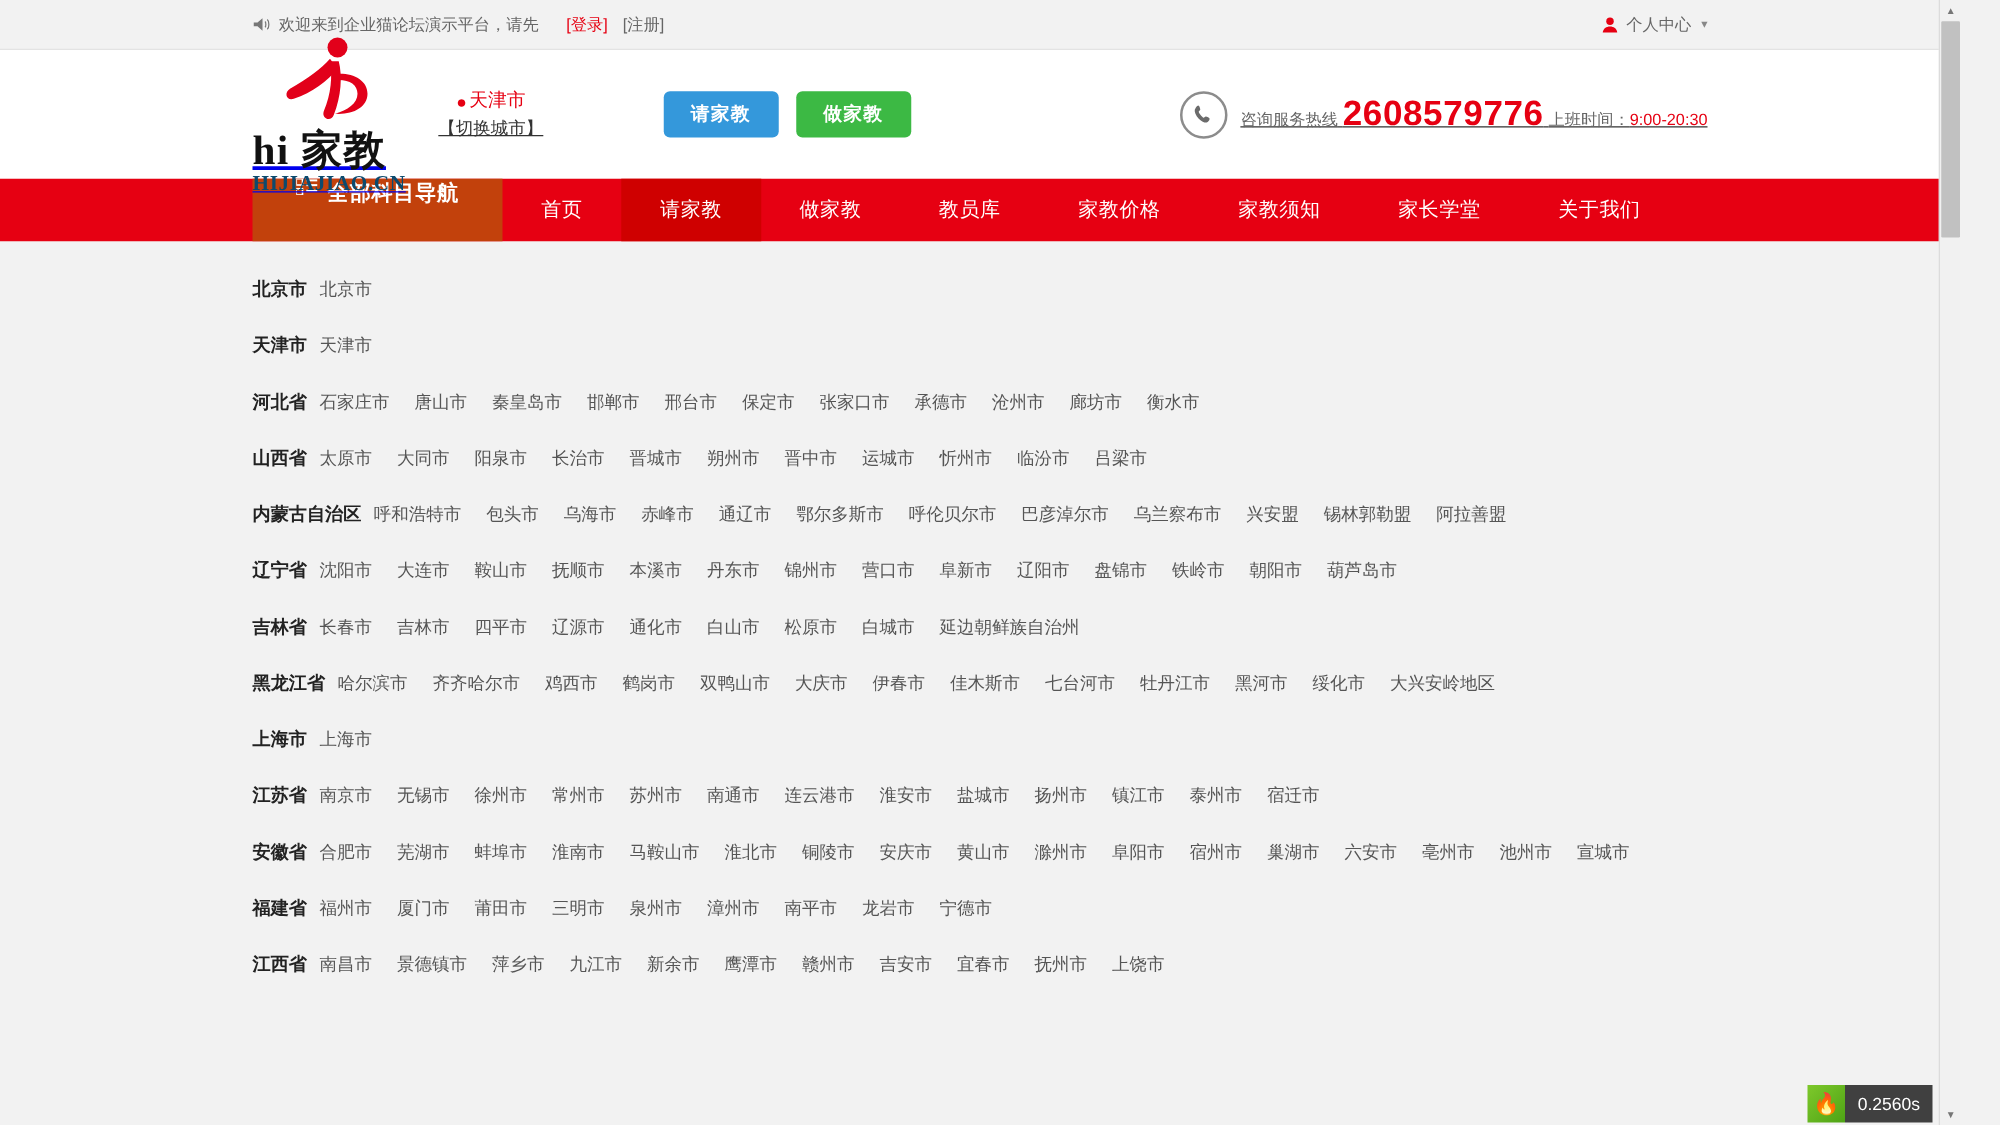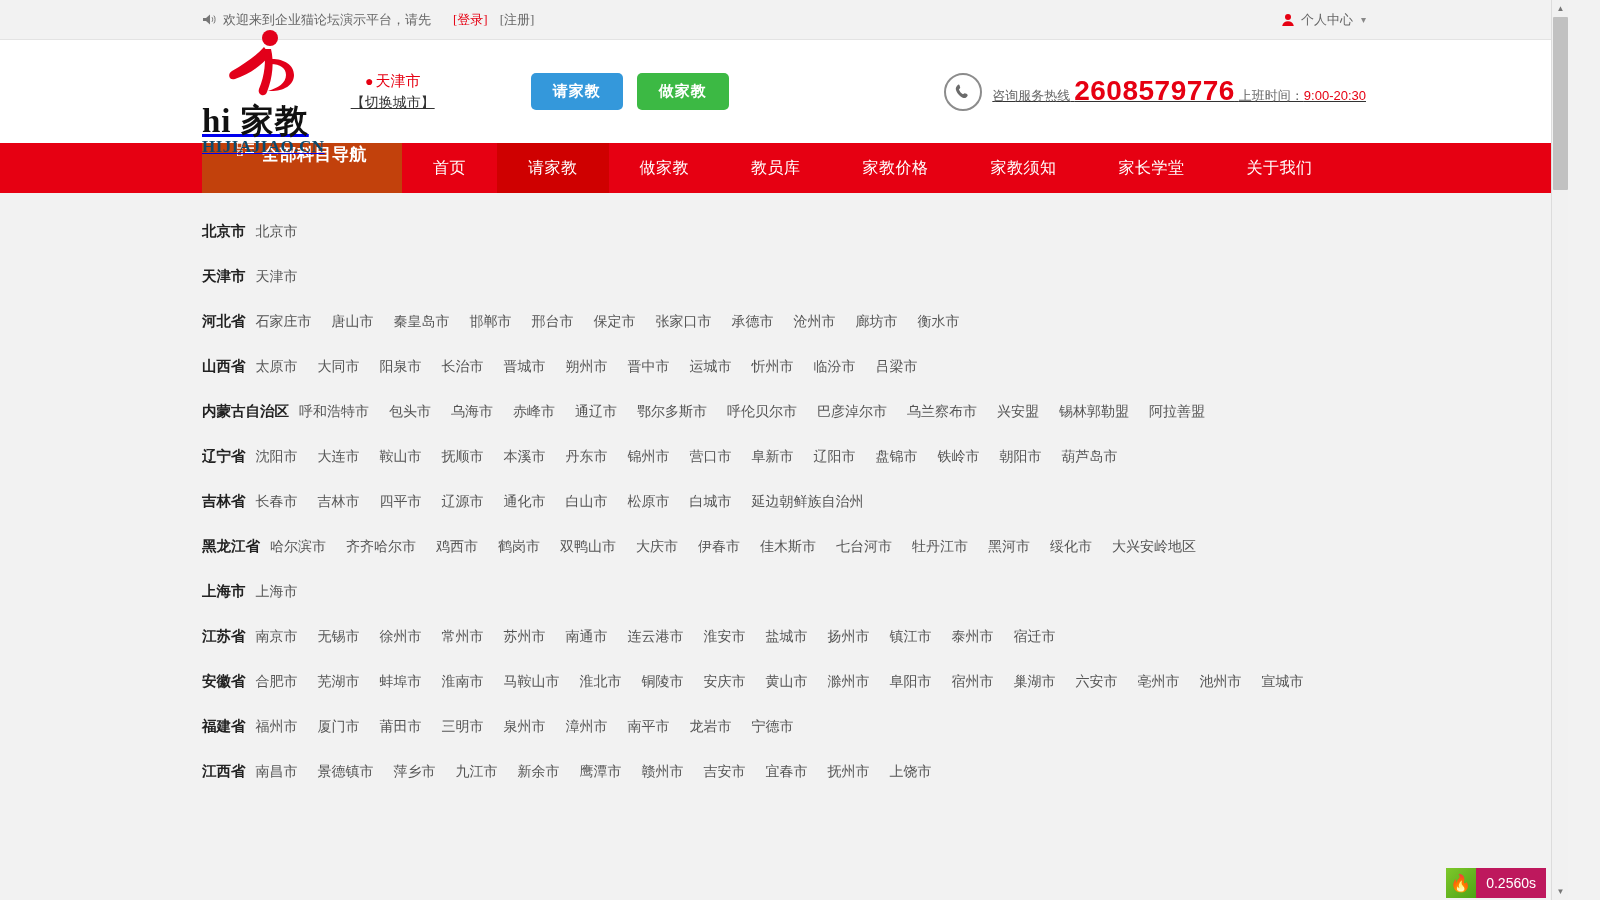--- a/index.html
+++ b/index.html
@@ -29,21 +29,20 @@
 
   
   .topbar {
     height: 40px;
     background: #f2f2f2;
     border-bottom: 1px solid #e3e3e3;
     display: flex;
     align-items: center;
     font-size: 13px;
     color: #666;
-    font-family: Liberation Serif, serif;
   }
   .topbar-inner {
     width: 1180px;
     margin: 0 auto;
     display: flex;
     align-items: center;
     justify-content: space-between;
     padding: 0 8px;
   }
   .topbar-left { display: flex; align-items: center; gap: 6px; white-space: nowrap; }
@@ -251,21 +250,21 @@
     font-size: 14px;
   }
   .debug-logo {
     width: 30px; height: 30px;
     background: linear-gradient(135deg, #7ec82b 0%, #4ea315 100%);
     display: flex; align-items: center; justify-content: center;
     color: #e9ffd7;
     font-size: 17px;
   }
   .debug-time {
-    background: #be185d;
+    background: #404040;
     color: #ffffff;
     padding: 0 10px;
     height: 30px;
     display: flex;
     align-items: center;
     font-family: "Liberation Sans", sans-serif;
   }
 </style>
 </head>
 <body>

